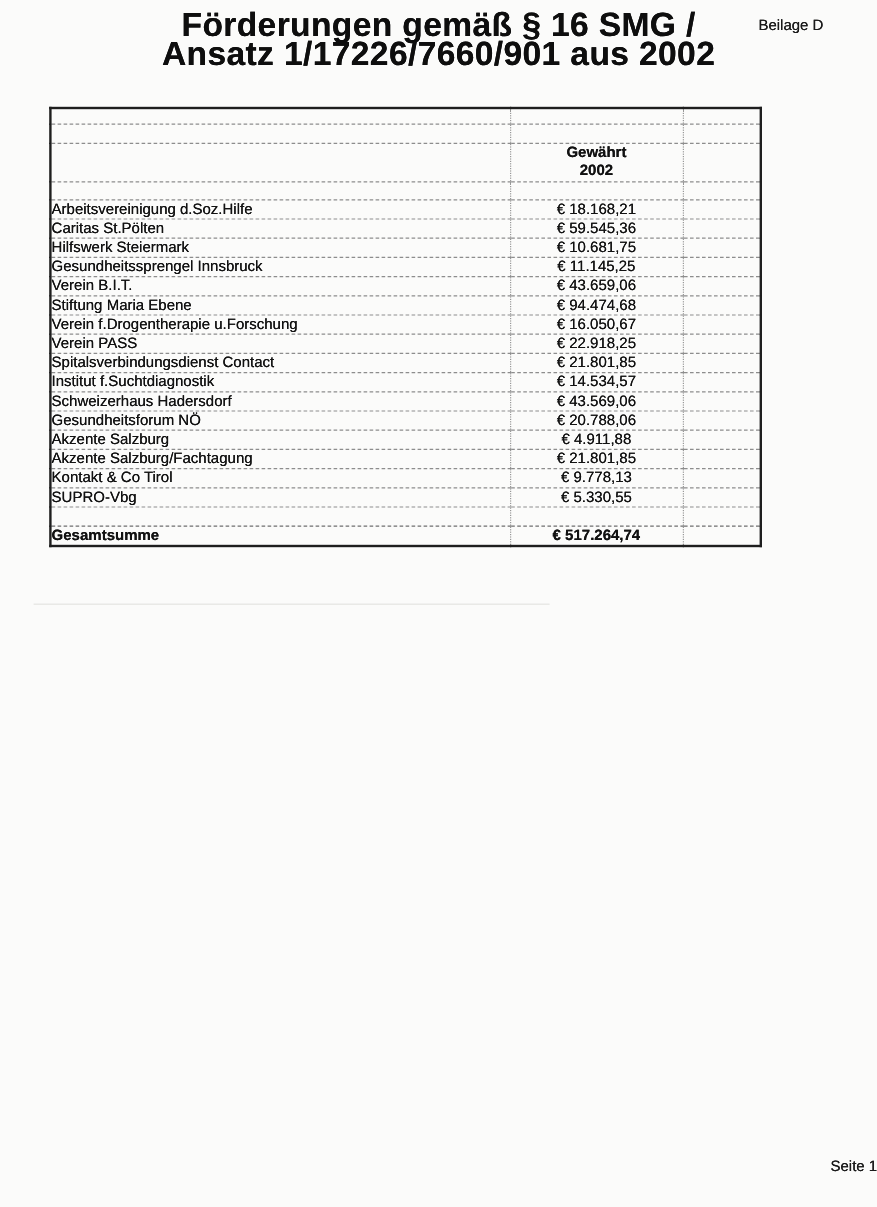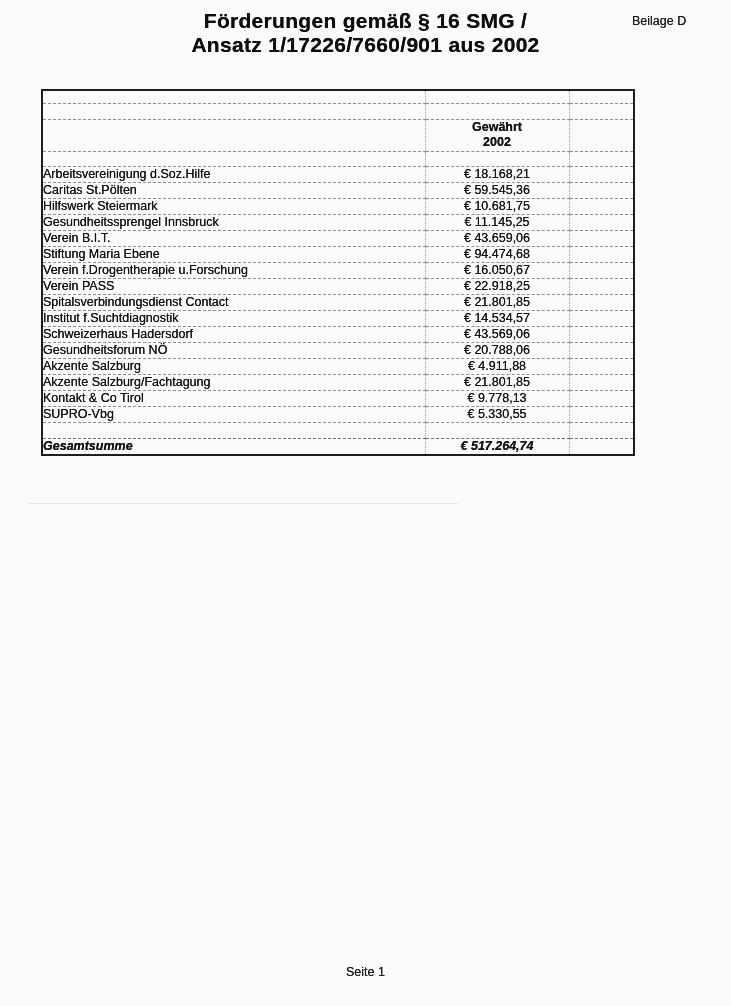--- a/index.html
+++ b/index.html
@@ -18,21 +18,21 @@
   
   .ink { text-shadow: 0 0 0.45px currentColor; }
 
   .doc-title {
     position: absolute;
     top: 9px;
     left: 35px;
     width: 661px;
     text-align: center;
     font-weight: bold;
-    font-size: 21px;
+    font-size: 28px;
     line-height: 24px;
     letter-spacing: 0.3px;
     color: #0e0e0e;
   }
   .attachment {
     position: absolute;
     top: 14px;
     left: 632px;
     font-size: 12.5px;
     color: #1a1a1a;
@@ -59,21 +59,21 @@
   .doc-table tr:first-child td { border-top: none; }
   .doc-table td.c2 { border-left: 1px dotted #989898; }
   .doc-table td.c3 { border-left: 1px dotted #989898; }
 
   .r-e1 { height: 13px; }
   .r-e2 { height: 16px; }
   .r-h  { height: 32px; }
   .r-e3 { height: 15px; }
   .r-d  { height: 16px; }
   .r-e4 { height: 16px; }
-  .r-t  { height: 14px; font-style: italic; }
+  .r-t  { height: 14px; }
 
   .name-cell { padding-left: 4px; white-space: nowrap; }
   .amt-cell  { text-align: center; padding-right: 4px; white-space: nowrap; }
 
   .hdr-cell { font-weight: bold; text-align: center; padding-right: 4px; }
   .hdr-cell div { line-height: 15px; }
 
   .total-row td { font-weight: bold; border-top: 1px dashed #6f6f6f; }
 
   .scan-artifact-line {
@@ -83,21 +83,21 @@
     width: 430px;
     height: 1px;
     background: #e4e4e2;
   }
 
   .page-footer {
     position: absolute;
     top: 965px;
     left: 0;
     width: 731px;
-    text-align: center;
+    text-align: right;
     font-size: 12.5px;
     color: #1a1a1a;
   }
 </style>
 </head>
 <body>
 
 <div class="doc-title ink">
   <div>Förderungen gemäß § 16 SMG /</div>
   <div>Ansatz 1/17226/7660/901 aus 2002</div>

